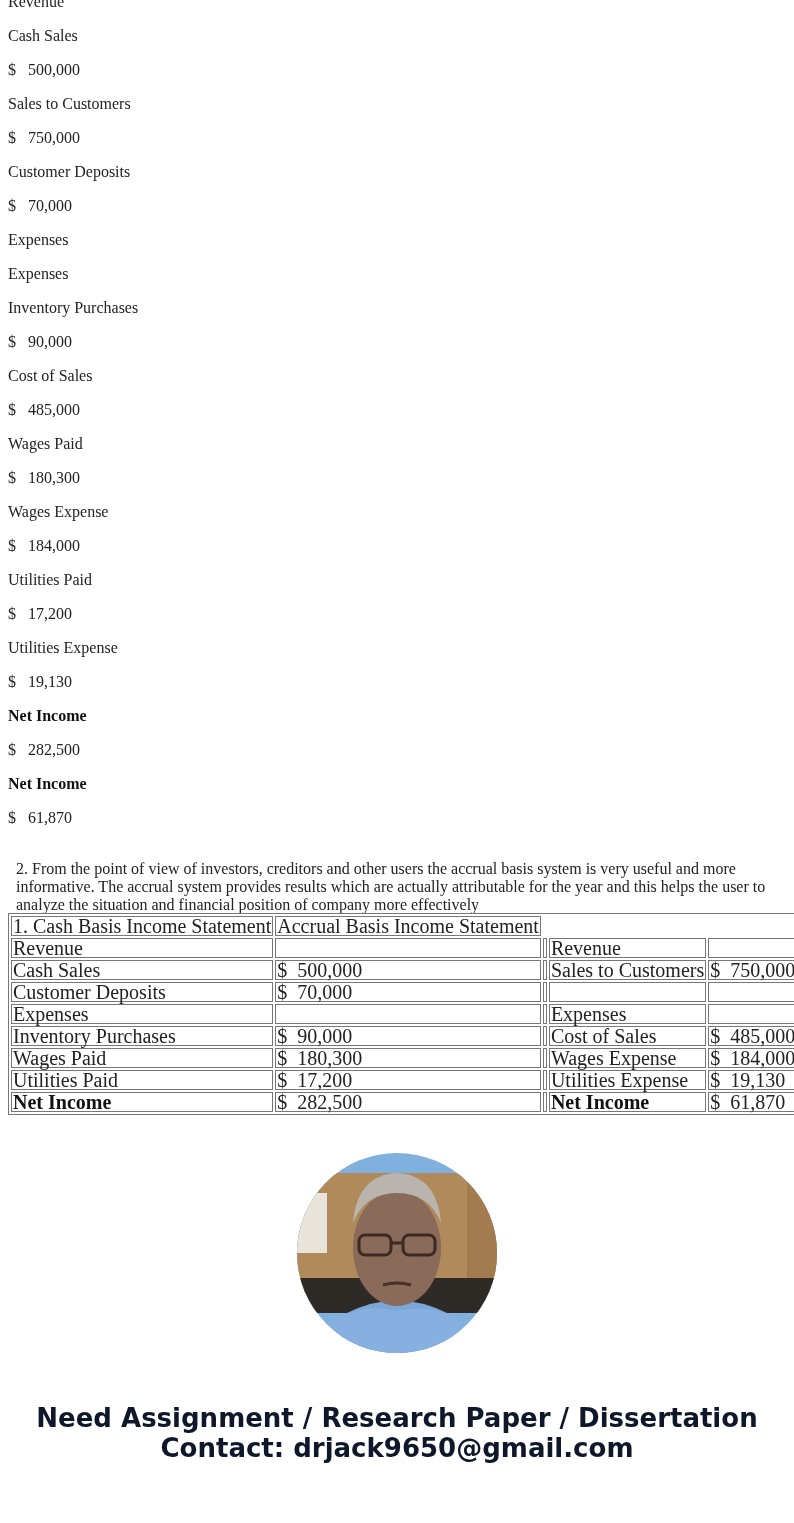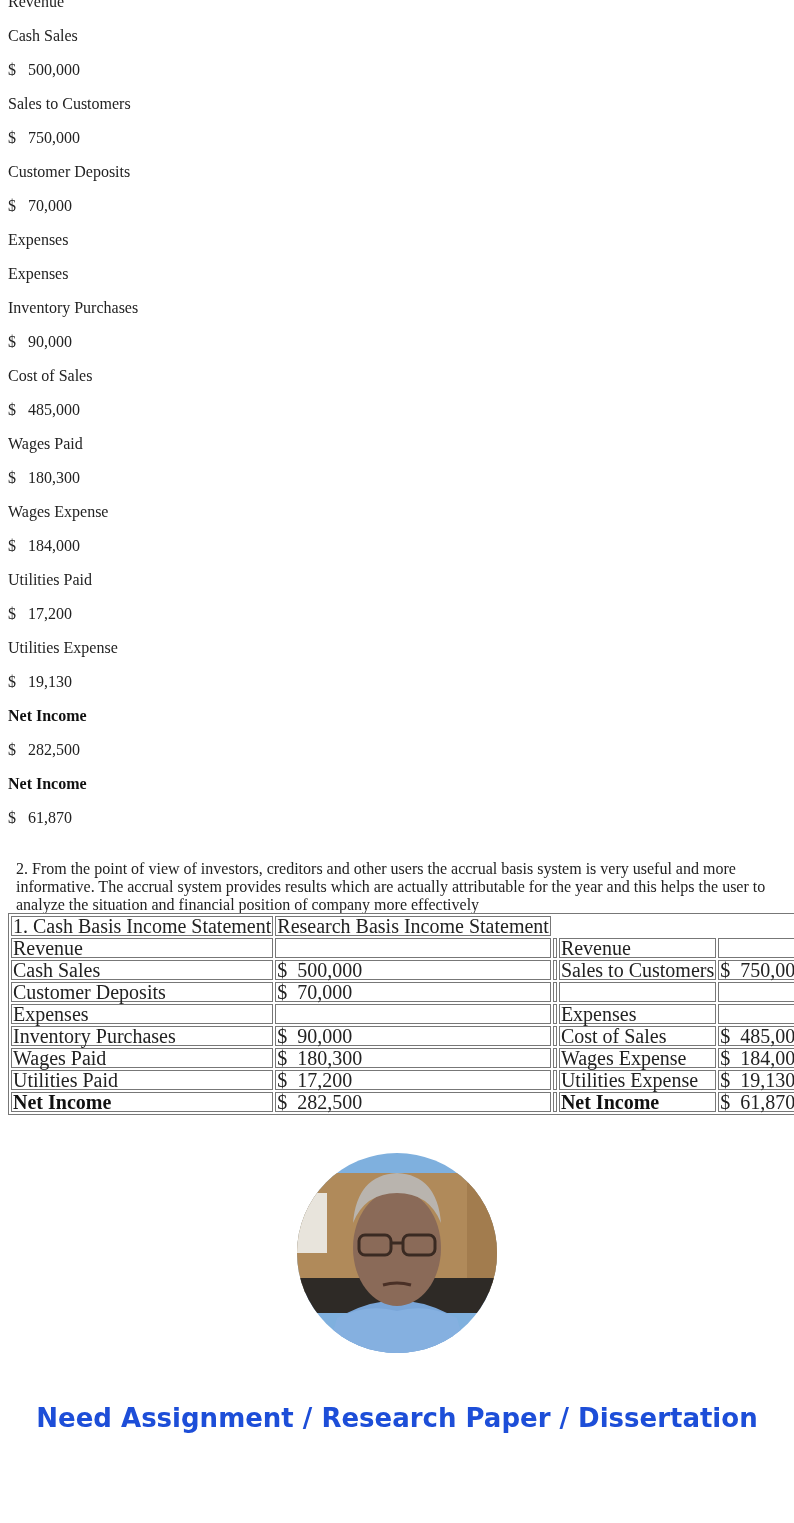--- a/index.html
+++ b/index.html
@@ -47,21 +47,21 @@
       width: 200px; height: 200px; border-radius: 50%;
       overflow: hidden;
     }
     .footer {
       position: absolute; left: 0; top: 1403px; width: 794px;
       text-align: center;
       font-family: "DejaVu Sans", sans-serif;
       font-weight: bold;
       font-size: 26px;
       line-height: 30px;
-      color: #1d4ed8;
+      color: #0f172a;
     }
   </style>
 </head>
 <body>
 
 <div class="page" id="list">
     <p class="line">Revenue</p>
     <p class="line">Cash Sales</p>
     <p class="line"><span class="money"><span class="sym">$</span><span class="amt">500,000</span></span></p>
     <p class="line">Sales to Customers</p>
@@ -87,21 +87,21 @@
     <p class="line bold">Net Income</p>
     <p class="line"><span class="money"><span class="sym">$</span><span class="amt">61,870</span></span></p>
   </div>
 
 <p class="para">2. From the point of view of investors, creditors and other users the accrual basis system is very useful and more informative. The accrual system provides results which are actually attributable for the year and this helps the user to analyze the situation and financial position of company more effectively</p>
 
 <table class="stmt">
   <tbody id="tbody">
     <tr>
       <td class="c1">1. Cash Basis Income Statement</td>
-      <td class="c2">Research Basis Income Statement</td>
+      <td class="c2">Accrual Basis Income Statement</td>
       <td class="empty-cell" colspan="3"></td>
     </tr>
   <tr>
         <td class="c1">Revenue</td>
         <td class="c2"><span class="money"><span class="sym"></span><span class="amt"></span></span></td>
         <td class="c3"></td>
         <td class="c4">Revenue</td>
         <td class="c5"><span class="money"><span class="sym"></span><span class="amt"></span></span></td>
       </tr>
       <tr>
@@ -169,13 +169,14 @@
     <path d="M56 70 Q60 22 100 20 Q140 22 144 70 Q132 40 100 40 Q68 40 56 70 Z" fill="#b9b4ae"></path>
     <rect x="62" y="82" width="32" height="20" rx="6" fill="none" stroke="#3a2a22" stroke-width="3"></rect>
     <rect x="106" y="82" width="32" height="20" rx="6" fill="none" stroke="#3a2a22" stroke-width="3"></rect>
     <line x1="94" y1="90" x2="106" y2="90" stroke="#3a2a22" stroke-width="3"></line>
     <path d="M86 132 Q100 128 114 132" stroke="#4a3026" stroke-width="3" fill="none"></path>
   </svg>
 </div>
 
 <div class="footer">
   <div>Need Assignment / Research Paper / Dissertation</div>
+  <div>Contact: drjack9650@gmail.com</div>
 </div>
 
 </body></html>

